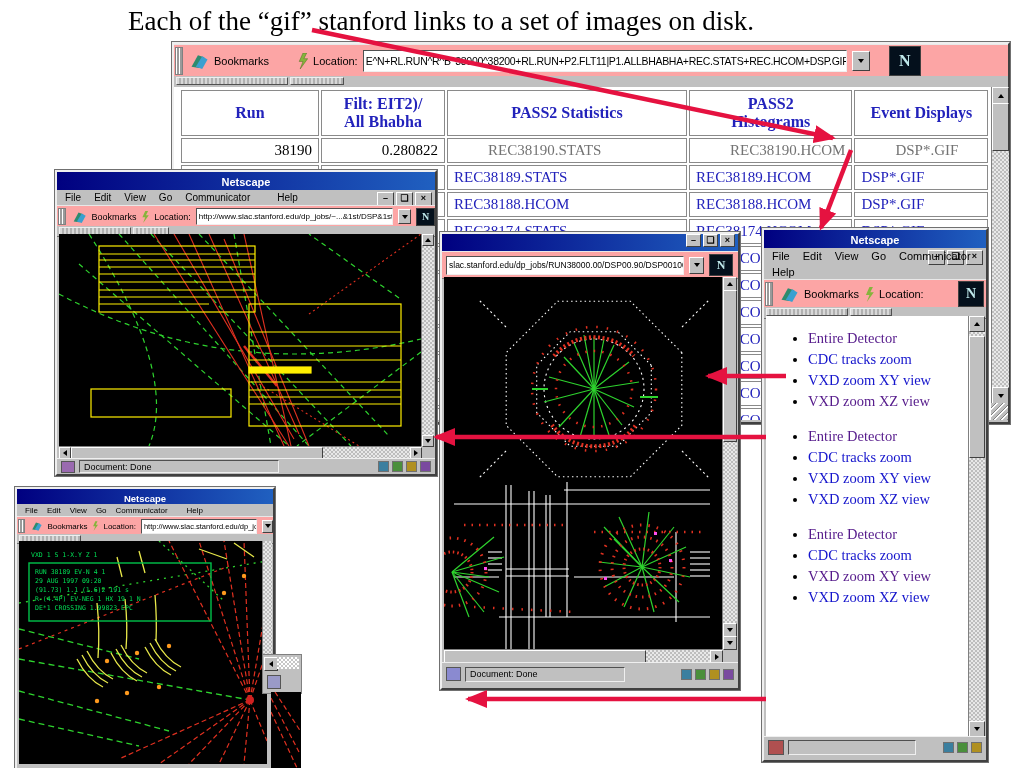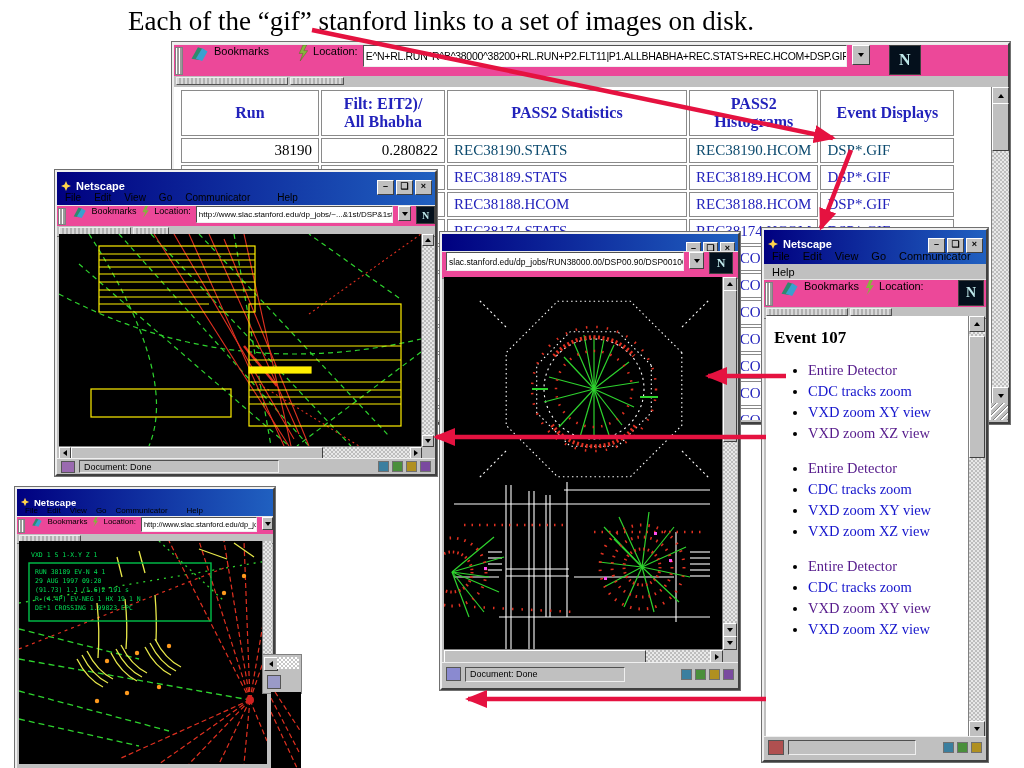--- a/index.html
+++ b/index.html
@@ -1,28 +1,28 @@
 <!DOCTYPE html>
 <html><head>
 <meta charset="utf-8">
 <style>
   html,body{margin:0;padding:0;background:#888;}
   #canvas{position:relative;width:1024px;height:768px;background:#fff;overflow:hidden;
           font-family:"Liberation Sans",sans-serif;}
   .abs{position:absolute;}
   
   .win{position:absolute;background:#c0c0c0;border:2px solid;border-color:#efefef #404040 #404040 #efefef;box-shadow:0 0 0 1px #707070;}
-  .tbar{position:absolute;left:0;right:0;display:flex;gap:4px;padding:8px 3px;
-        background:linear-gradient(90deg,#000080,#2060c0);color:#fff;font-weight:bold;}
+  .tbar{position:absolute;left:0;right:0;display:flex;align-items:center;gap:4px;padding:0 3px;
+        background:linear-gradient(90deg,#000080,#2060c0);color:#fff;font-weight:bold;flex-direction:column;}
   .tbtns{margin-left:auto;display:flex;gap:2px;}
   .tbtn{width:15px;height:13px;background:#c0c0c0;border:1px solid;border-color:#fff #404040 #404040 #fff;
         color:#000;font-size:9px;line-height:11px;text-align:center;font-weight:bold;}
   .menubar{position:absolute;left:0;right:0;display:flex;gap:13px;align-items:center;padding:0 8px;color:#000;}
   .menubar span{white-space:nowrap;}
-  .toolrow{position:absolute;left:0;right:0;display:flex;gap:5px;background:#ec4899;
+  .toolrow{position:absolute;left:0;right:0;display:flex;align-items:center;gap:5px;background:#fca5a5;
            border-top:1px solid #e8e8e8;border-bottom:1px solid #808080;}
   .grip{width:6px;align-self:stretch;margin:2px 1px;background:repeating-linear-gradient(90deg,#fff 0 1px,#9a9a9a 1px 3px);border:1px solid #808080;}
   .locfield{background:#fff;border:1px solid;border-color:#505050 #efefef #efefef #505050;
             overflow:hidden;white-space:nowrap;color:#000;display:flex;align-items:center;padding:0 2px;}
   .dropbtn{background:#c0c0c0;border:1px solid;border-color:#fff #404040 #404040 #fff;display:flex;align-items:center;justify-content:center;}
   .nlogo{background:#04101c;color:#bfe8ea;font-family:"Liberation Serif",serif;font-weight:bold;
          display:flex;align-items:center;justify-content:center;border:1px solid #404040;}
   .tabstrip{position:absolute;left:0;right:0;background:#c0c0c0;display:flex;gap:2px;padding:1px 2px;border-bottom:1px solid #707070;}
   .ttab{height:6px;background:repeating-linear-gradient(90deg,#d8d8d8 0 2px,#b0b0b0 2px 4px);
         border:1px solid;border-color:#efefef #505050 #505050 #efefef;}
@@ -38,21 +38,21 @@
   .tD{width:0;height:0;border-left:3px solid transparent;border-right:3px solid transparent;border-top:4px solid #000;}
   .tL{width:0;height:0;border-top:3px solid transparent;border-bottom:3px solid transparent;border-right:4px solid #000;}
   .tR{width:0;height:0;border-top:3px solid transparent;border-bottom:3px solid transparent;border-left:4px solid #000;}
   
   #runtable{border-collapse:separate;border-spacing:2px;font-family:"Liberation Serif",serif;font-size:15px;background:#fff;}
   #runtable td,#runtable th{border:1px solid #8a8a8a;background:#fff;padding:0 6px;white-space:nowrap;overflow:hidden;}
   #runtable th{color:#2222bb;font-size:16px;height:44px;text-align:center;font-weight:bold;}
   #runtable td{height:23px;}
   .cR{text-align:right;color:#000;}
   .lk{color:#2222bb;}
-  .lkv{color:#0c4a6e;}
+  .lkv{color:#737373;margin-left:34px;}
   
   .evhead{font-family:"Liberation Serif",serif;font-weight:bold;font-size:17px;color:#000;margin:0 0 0 8px;}
   .evlist{margin:14px 0 0 0;padding:0 0 0 42px;font-family:"Liberation Serif",serif;font-size:14.5px;}
   .evlist li{height:21px;}
   .lb{color:#1414cc;} .lv{color:#551a8b;}
   
   #slide-title{font-family:"Liberation Serif",serif;font-size:27px;color:#000;white-space:nowrap;}
 </style>
 </head>
 <body>
@@ -639,21 +639,20 @@
         </svg>
       <span style="font-size:11px;color:#000;">Location:</span>
       <div class="nlogo" style="width:24px;height:24px;margin-left:auto;margin-right:2px;font-size:14px;">N</div>
     </div>
     <div class="tabstrip" style="top:77px;height:9px;">
       <div class="ttab" style="width:80px;"></div>
       <div class="ttab" style="width:40px;"></div>
     </div>
 
     <div class="abs" style="left:2px;top:86px;width:202px;height:420px;background:#fff;overflow:hidden;">
-      <div class="evhead" style="margin-top:12px;">Event 107</div>
       <ul class="evlist">
         <li><span class="lv">Entire Detector</span></li>
         <li><span class="lb">CDC tracks zoom</span></li>
         <li><span class="lb">VXD zoom XY view</span></li>
         <li><span class="lv">VXD zoom XZ view</span></li>
       </ul>
       <ul class="evlist">
         <li><span class="lv">Entire Detector</span></li>
         <li><span class="lb">CDC tracks zoom</span></li>
         <li><span class="lb">VXD zoom XY view</span></li>

